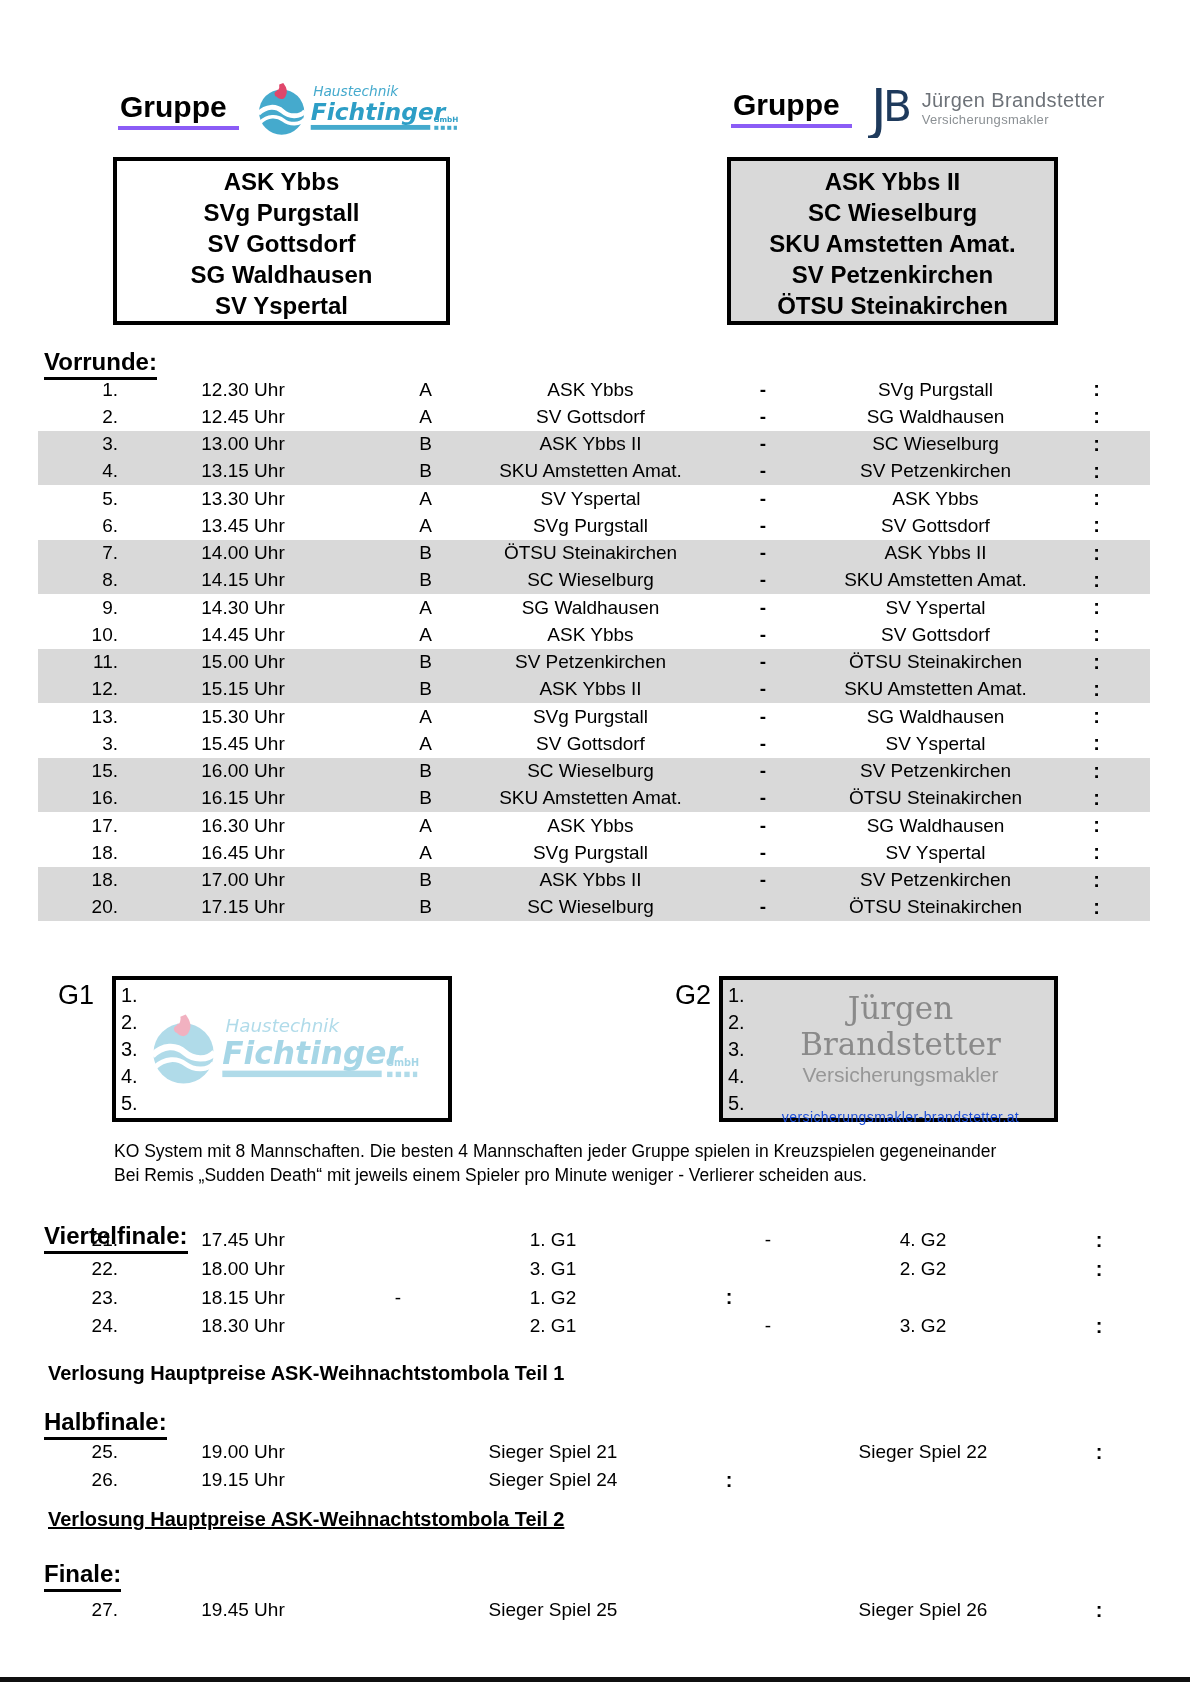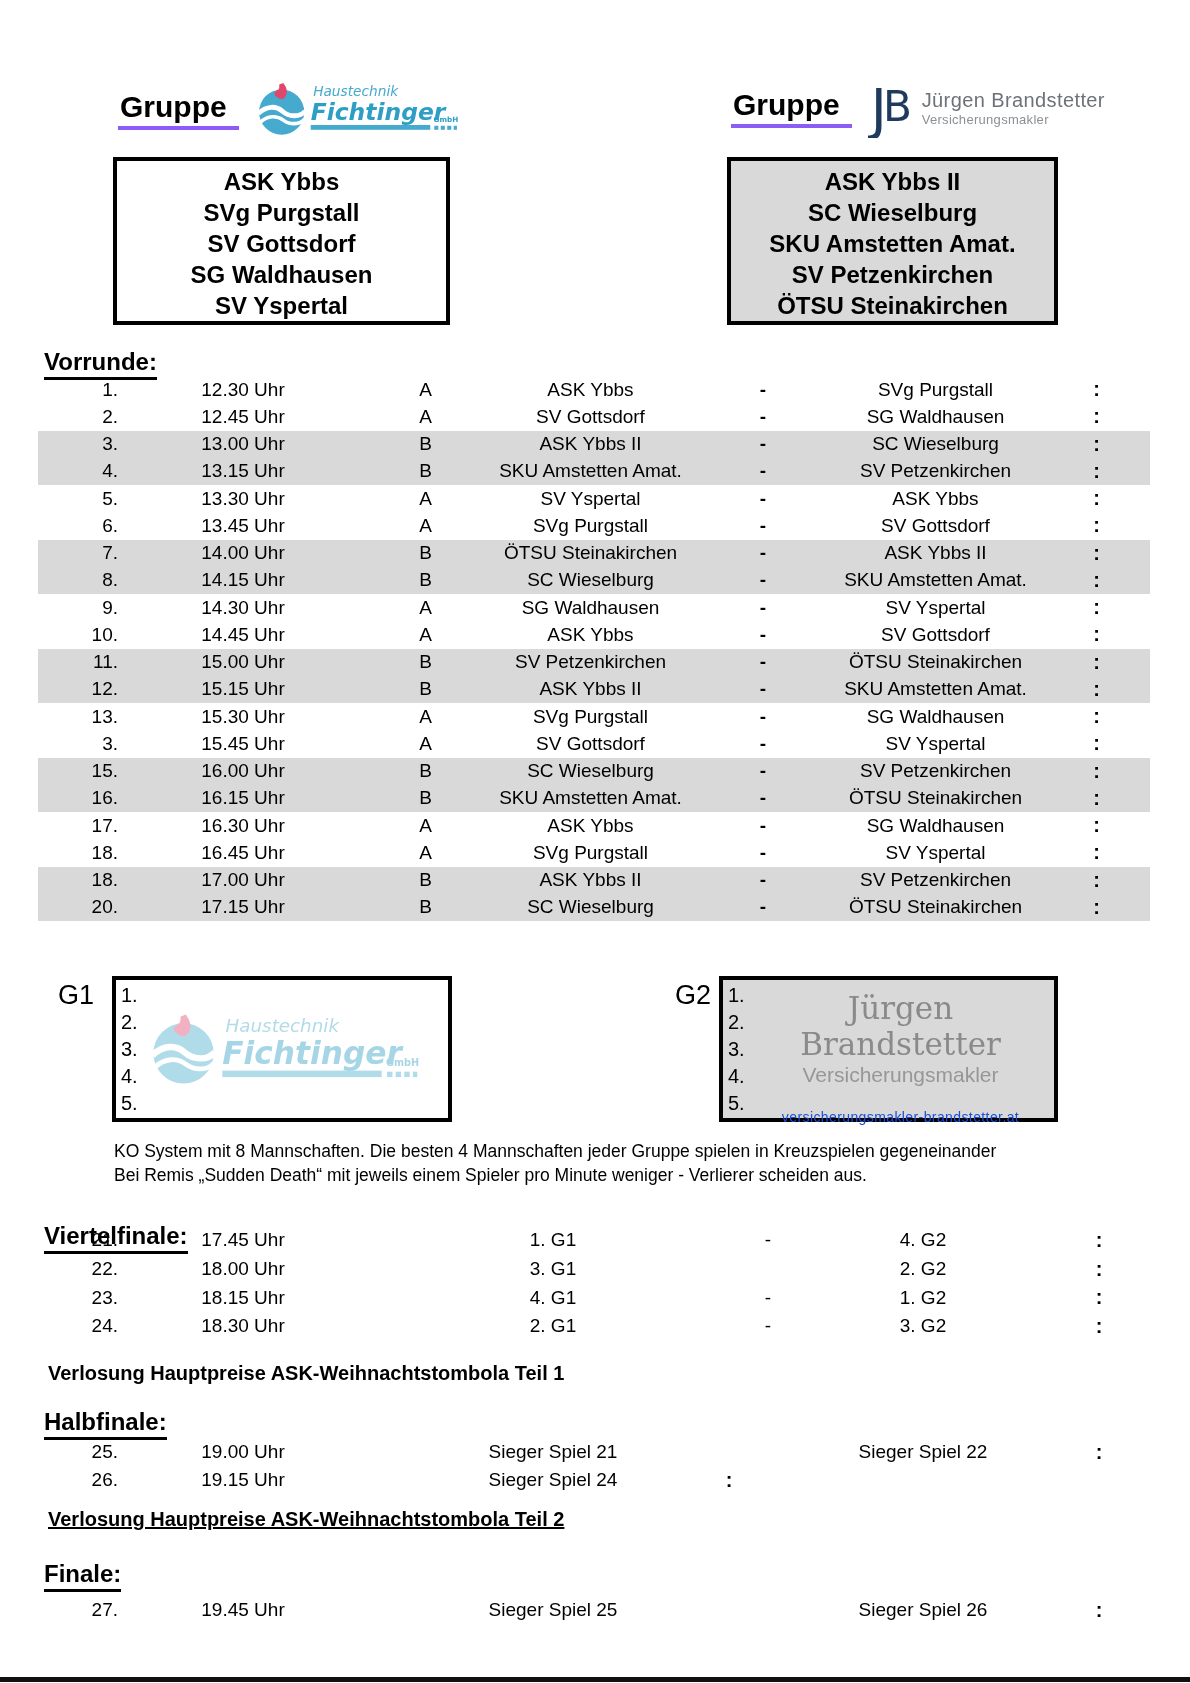--- a/index.html
+++ b/index.html
@@ -413,21 +413,20 @@
         <span class="c time">18.00 Uhr</span>
         <span class="c t1">3. G1</span>
         <span class="c dash"></span>
         <span class="c t2">2. G2</span>
         <span class="c colon">:</span>
       </div>
 
       <div class="match-row">
         <span class="c nr">23.</span>
         <span class="c time">18.15 Uhr</span>
-        <span class="c t1">4. G1</span>
         <span class="c dash">-</span>
         <span class="c t2">1. G2</span>
         <span class="c colon">:</span>
       </div>
 
       <div class="match-row">
         <span class="c nr">24.</span>
         <span class="c time">18.30 Uhr</span>
         <span class="c t1">2. G1</span>
         <span class="c dash">-</span>

